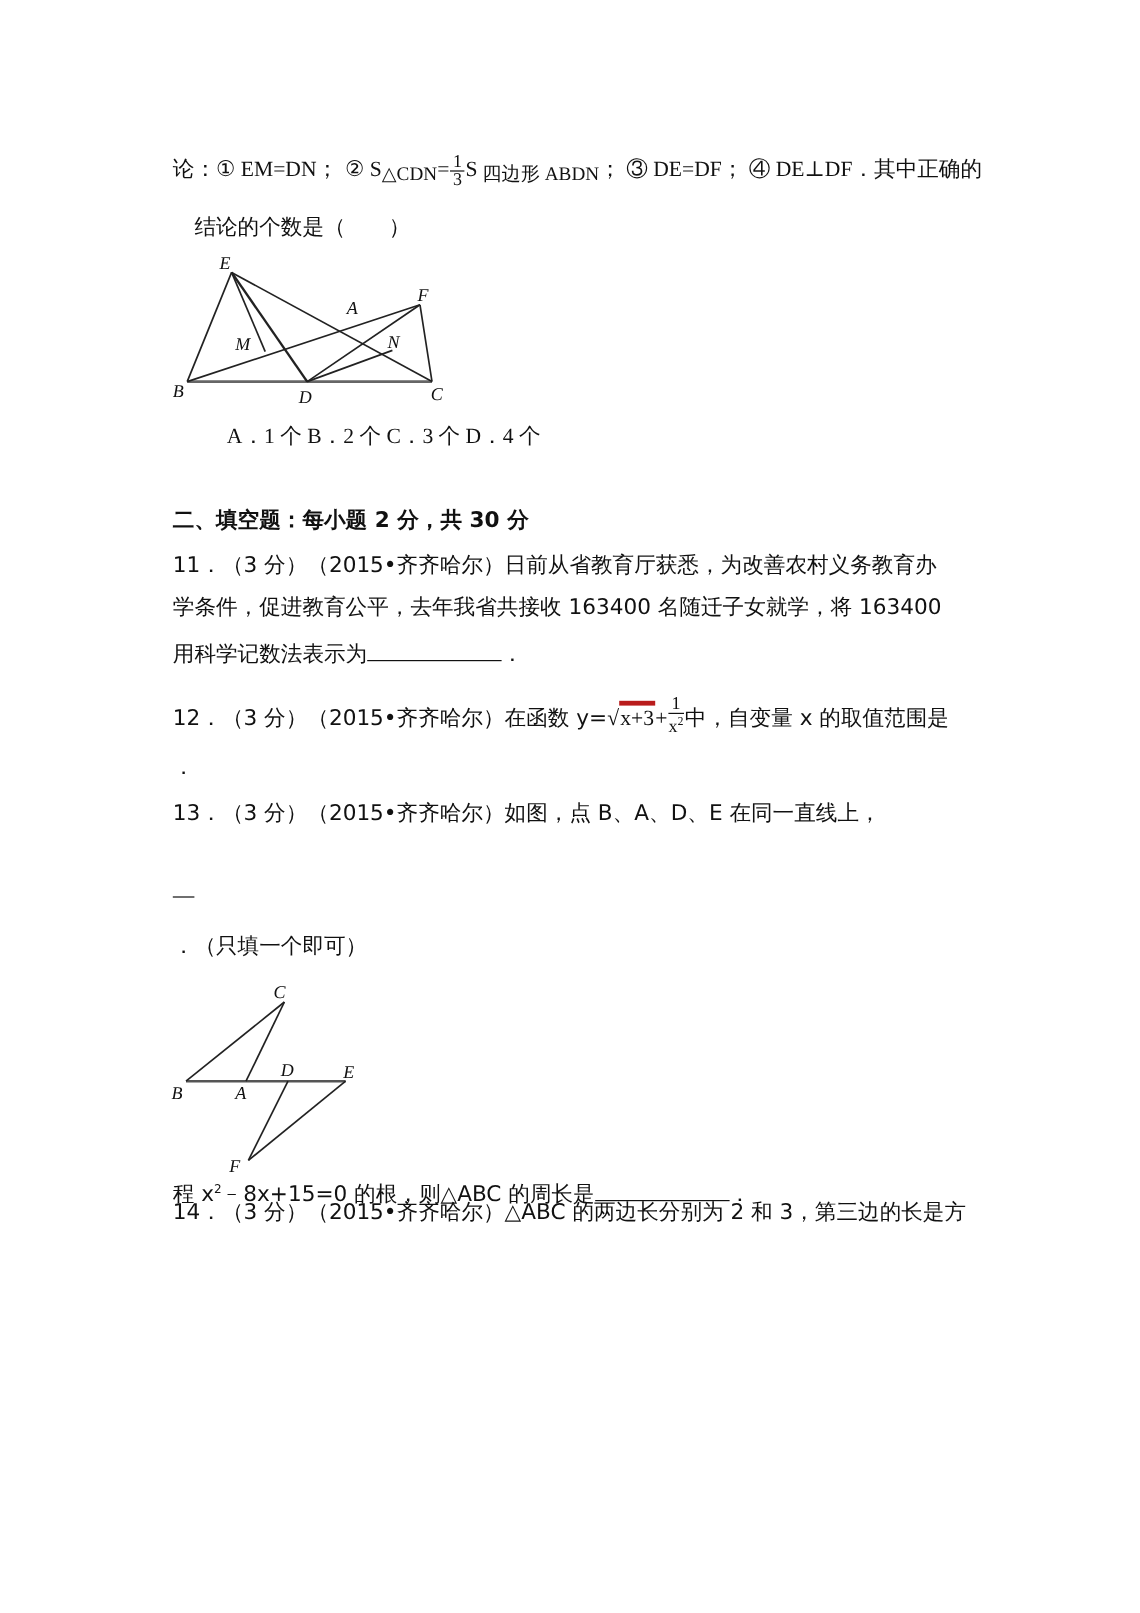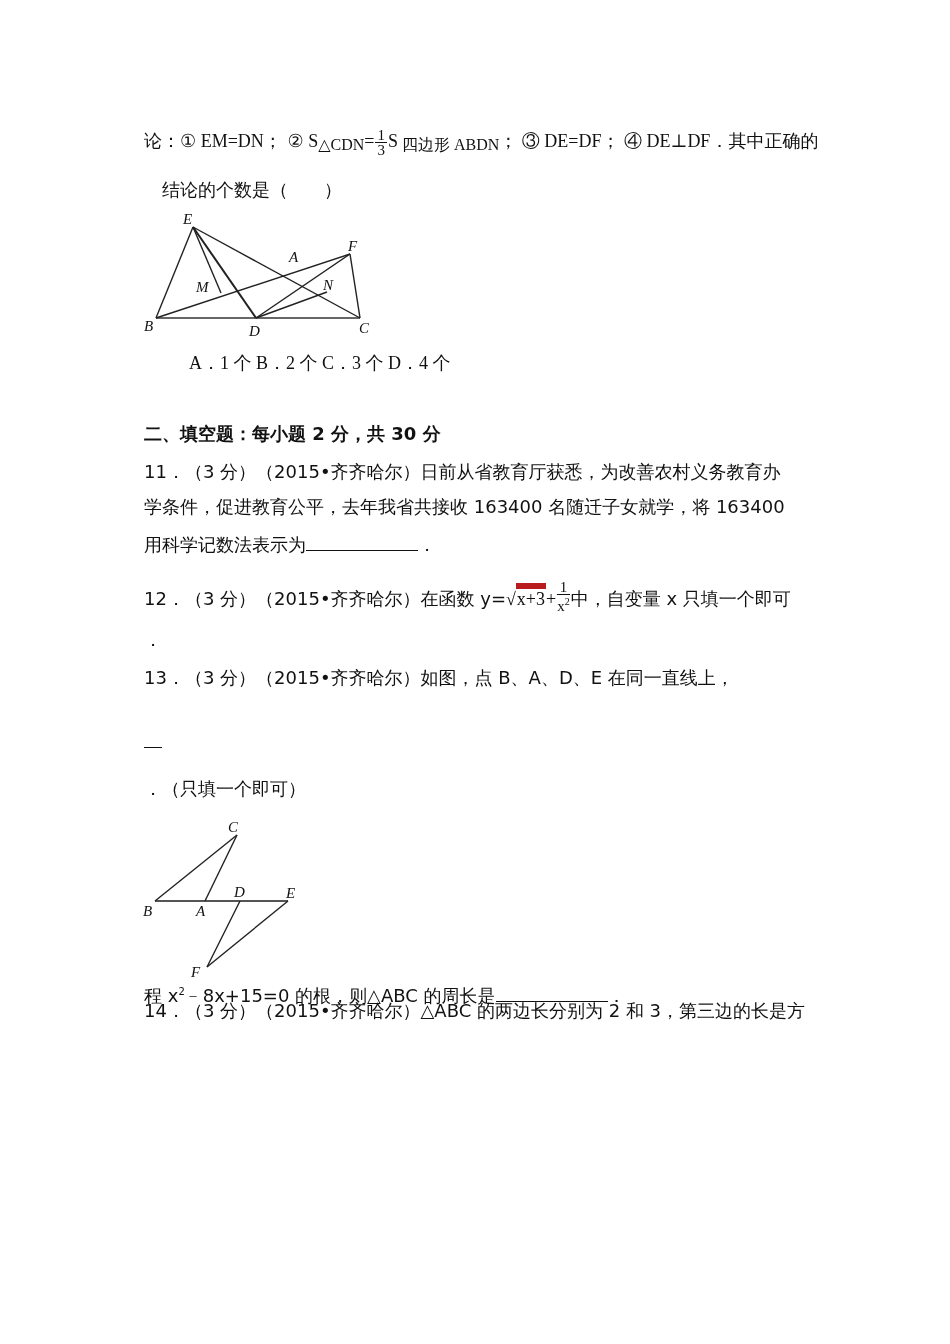--- a/index.html
+++ b/index.html
@@ -8,21 +8,21 @@
   .line { position: absolute; left: 144px; font-size: 18px; line-height: 24px; white-space: nowrap; }
   .serif { font-family: "Liberation Serif", "DejaVu Serif", serif; }
   .sub { font-size: 16px; vertical-align: -3px; font-family: "Liberation Serif", serif; }
   .frac { display: inline-block; vertical-align: middle; text-align: center;
           font-family: "Liberation Serif", serif; font-size: 15px; line-height: 14px; margin: 0 1px; }
   .frac .num { display: block; border-bottom: 1px solid #111; padding: 0 2px; }
   .frac .den { display: block; }
   .blank { display: inline-block; border-bottom: 1px solid #111; vertical-align: baseline; height: 18px; }
   .bold { font-weight: bold; }
   .sqrt { font-family: "Liberation Serif", serif; }
-  .sqrt .rad { border-top: 6px solid #b91c1c; padding: 0 1px; }
+  .sqrt .rad { border-top: 4px solid #b91c1c; padding: 0 1px; }
   sup { font-size: 10px; }
   svg.fig { position: absolute; }
   svg text { font-family: "Liberation Serif", serif; font-style: italic; font-size: 15px; fill: #111; }
 </style>
 </head>
 <body>
 
 <div class="line" style="top:128px;">
   <span>论：</span><span class="serif">① EM=DN；</span>
   <span class="serif"><span>② S</span><span class="sub">△CDN</span><span>=</span><span class="frac"><span class="num">1</span><span class="den">3</span></span><span>S</span><span class="sub"> 四边形 ABDN</span><span>；</span></span><span class="serif"> ③ DE=DF；</span><span class="serif"> ④ DE⊥DF．其中正确的</span>
@@ -56,21 +56,21 @@
 
 <div class="line bold" style="top:422px;">二、填空题：每小题 2 分，共 30 分</div>
 
 <div class="line" style="top:460px;text-align:center;">11．（3 分）（2015•齐齐哈尔）日前从省教育厅获悉，为改善农村义务教育办</div>
 <div class="line" style="top:495px;">学条件，促进教育公平，去年我省共接收 163400 名随迁子女就学，将 163400</div>
 <div class="line" style="top:532px;">
   <span>用科学记数法表示为</span><span class="blank" style="width:112px;"></span><span>．</span>
 </div>
 
 <div class="line" style="top:580px;">
-  <span>12．（3 分）（2015•齐齐哈尔）在函数 y=</span><span class="sqrt">√<span class="rad">x+3</span></span><span class="serif">+</span><span class="frac" style="vertical-align:-6px;"><span class="num">1</span><span class="den"><span>x</span><sup>2</sup></span></span><span>中，自变量 x 只填一个即可</span>
+  <span>12．（3 分）（2015•齐齐哈尔）在函数 y=</span><span class="sqrt">√<span class="rad">x+3</span></span><span class="serif">+</span><span class="frac" style="vertical-align:-6px;"><span class="num">1</span><span class="den"><span>x</span><sup>2</sup></span></span><span>中，自变量 x 的取值范围是</span>
 </div>
 <div class="line" style="top:628px;">．</div>
 
 <div class="line" style="top:666px;">13．（3 分）（2015•齐齐哈尔）如图，点 B、A、D、E 在同一直线上，</div>
 <div class="line" style="top:729px;">
   <span class="blank" style="width:18px;"></span>
 </div>
 <div class="line" style="top:777px;">．（只填一个即可）</div>
 
 <svg class="fig" style="left:0;top:800px;" width="400" height="190" viewBox="0 800 400 190">

